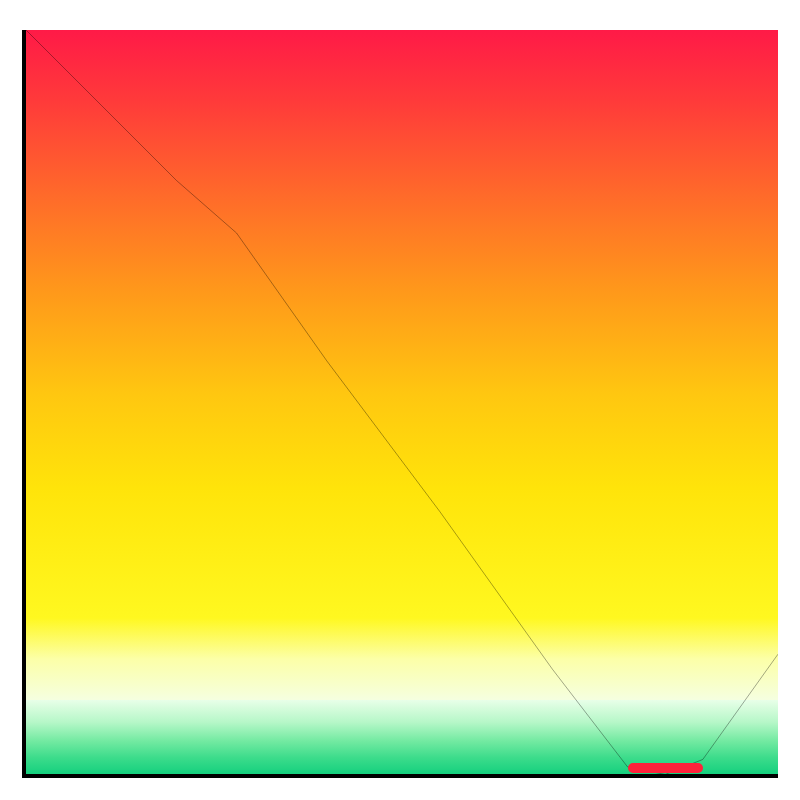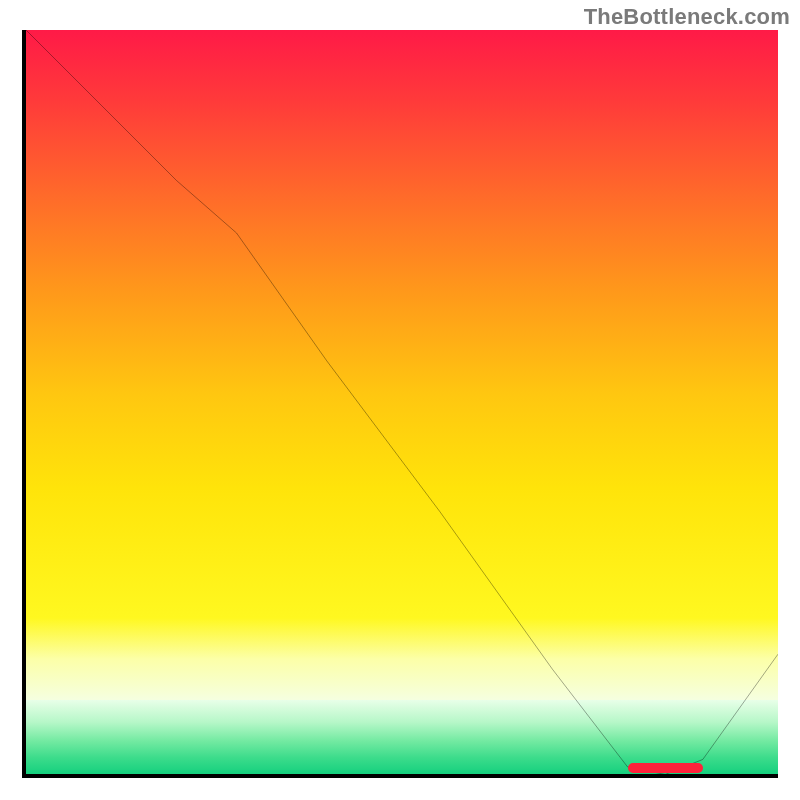--- a/index.html
+++ b/index.html
@@ -94,21 +94,20 @@
     height: 10px;
     border-radius: 5px;
     background: #ff223a;
     top: calc(99.2% - 5px);
   }
 </style>
 </head>
 <body>
 <div class="wrap">
 
-  <div class="attribution">TheBottleneck.com</div>
 
   <div class="plot">
     <div class="gradient">
       <div class="grad-top"></div>
       <div class="grad-pale"></div>
       <div class="grad-bottom"></div>
     </div>
 
     <svg class="curve" viewBox="0 0 100 100" preserveAspectRatio="none">
       <path id="curve-path" fill="none" stroke="#000" stroke-width="0.35" vector-effect="non-scaling-stroke" d="M0.00 0.00 L10.00 10.00 L20.00 20.00 L28.00 27.00 L40.00 44.00 L55.00 64.00 L70.00 85.00 L80.00 98.00 L85.00 99.00 L90.00 97.00 L100.00 83.00"></path>

